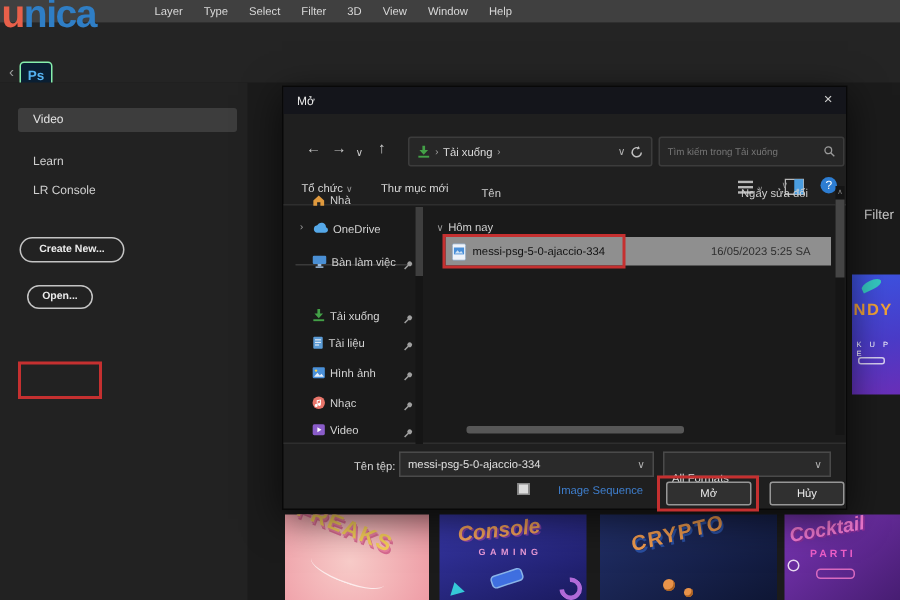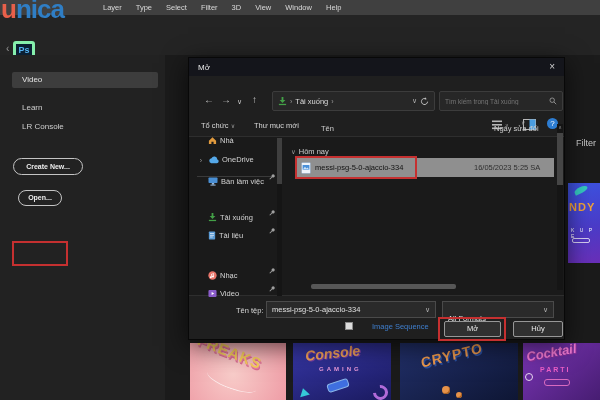--- a/index.html
+++ b/index.html
@@ -15,21 +15,21 @@
 
   .logo { position:absolute; top:-6px; left:1px; z-index:40;
           font-size:26px; font-weight:bold; letter-spacing:-1px; }
   .logo .u { color:#e8604a; } .logo .rest { color:#2f7ec5; }
 
   
   .app-header { position:absolute; top:15px; left:0; width:600px; height:40px;
                 background:#242424; }
   .back-chevron { position:absolute; left:6px; top:28px; color:#9a9a9a; font-size:10px; }
   .ps-badge { position:absolute; left:13px; top:26px; width:22px; height:17px;
-              background:#0a1f33; border:3px solid #86efac; border-radius:3px;
+              background:#0a1f33; border:1px solid #86efac; border-radius:3px;
               color:#55b3f2; font-size:9px; font-weight:bold;
               display:flex; align-items:center; justify-content:center; }
 
   
   .sidebar { position:absolute; top:55px; left:0; width:165px; height:345px;
              background:#222222; }
   .home-row { position:absolute; top:17px; left:12px; width:146px; height:16px;
               background:#3d3d3d; border-radius:2px; color:#e4e4e4; font-size:8px;
               line-height:16px; padding-left:10px; }
   .side-link { position:absolute; left:22px; color:#cfcfcf; font-size:8px; }
@@ -123,21 +123,21 @@
                      color:#8f8f8f; font-size:6.5px; font-family:inherit; min-width:0; }
   .dlg-toolbar-item { position:absolute; top:63px; color:#d8d8d8; font-size:7.5px; }
   .icon-help { position:absolute; left:358px; top:60px; width:11px; height:11px;
                border-radius:50%; background:#2d7dd2; color:#fff; font-size:8px;
                text-align:center; line-height:11px; }
   .dlg-body { position:absolute; left:0; top:78px; width:375px; height:160px;
               background:#1a1a1a; border-top:1px solid #2e2e2e;
               border-bottom:1px solid #2e2e2e; }
   
   .tree-row { position:absolute; left:8px; width:86px; height:16px;
-              display:flex; align-items:flex-end; gap:3px; }
+              display:flex; align-items:flex-start; gap:3px; }
   .tree-row .exp { width:8px; color:#9a9a9a; font-size:7px; text-align:center; }
   .tree-row .lbl { color:#d4d4d4; font-size:7.5px; white-space:nowrap; }
   .tree-row .pin { position:absolute; left:71px; top:3px; }
   .tree-divider { position:absolute; left:8px; top:118px; width:78px;
                   border-top:1px solid #3a3a3a; }
   .tree-scrollbar { position:absolute; left:88px; top:80px; width:5px; height:158px;
                     background:#151515; }
   .tree-scrollbar .thumbb { position:absolute; top:0; left:0; width:5px; height:46px;
                             background:#3f3f3f; }
   
@@ -347,20 +347,35 @@
         <rect x="1.8" y="6.2" width="3" height="0.9" fill="#dce8f5"></rect>
       </svg>
     <span class="lbl">Tài liệu</span>
     <svg class="pin" width="8" height="8" viewBox="0 0 10 10">
         <g transform="rotate(45 5 5)" fill="#a0a0a0">
           <circle cx="5" cy="3" r="2"></circle>
           <rect x="4.4" y="4.6" width="1.2" height="4.4"></rect>
         </g>
       </svg>
   </div>
+  <div class="tree-row" style="top:186px">
+    <span class="exp"></span>
+    <svg width="9" height="9" viewBox="0 0 10 10">
+        <rect x="0.5" y="1" width="9" height="8" rx="0.8" fill="#4a90d9"></rect>
+        <circle cx="3" cy="3.4" r="0.9" fill="#ffd24a"></circle>
+        <path d="M1.5 8 L4 5 L5.8 7 L7 5.8 L8.8 8 Z" fill="#e8f0fa"></path>
+      </svg>
+    <span class="lbl">Hình ảnh</span>
+    <svg class="pin" width="8" height="8" viewBox="0 0 10 10">
+        <g transform="rotate(45 5 5)" fill="#a0a0a0">
+          <circle cx="5" cy="3" r="2"></circle>
+          <rect x="4.4" y="4.6" width="1.2" height="4.4"></rect>
+        </g>
+      </svg>
+  </div>
   <div class="tree-row" style="top:206px">
     <span class="exp"></span>
     <svg width="9" height="9" viewBox="0 0 10 10">
         <circle cx="5" cy="5" r="4.6" fill="#e8756a"></circle>
         <path d="M6.6 2.6 L6.6 6.2 A1.1 1.1 0 1 1 5.9 5.2 L5.9 3.4 L4.2 3.9 L4.2 7 A1.1 1.1 0 1 1 3.5 6 L3.5 3.2 Z" fill="#ffffff"></path>
       </svg>
     <span class="lbl">Nhạc</span>
     <svg class="pin" width="8" height="8" viewBox="0 0 10 10">
         <g transform="rotate(45 5 5)" fill="#a0a0a0">
           <circle cx="5" cy="3" r="2"></circle>

